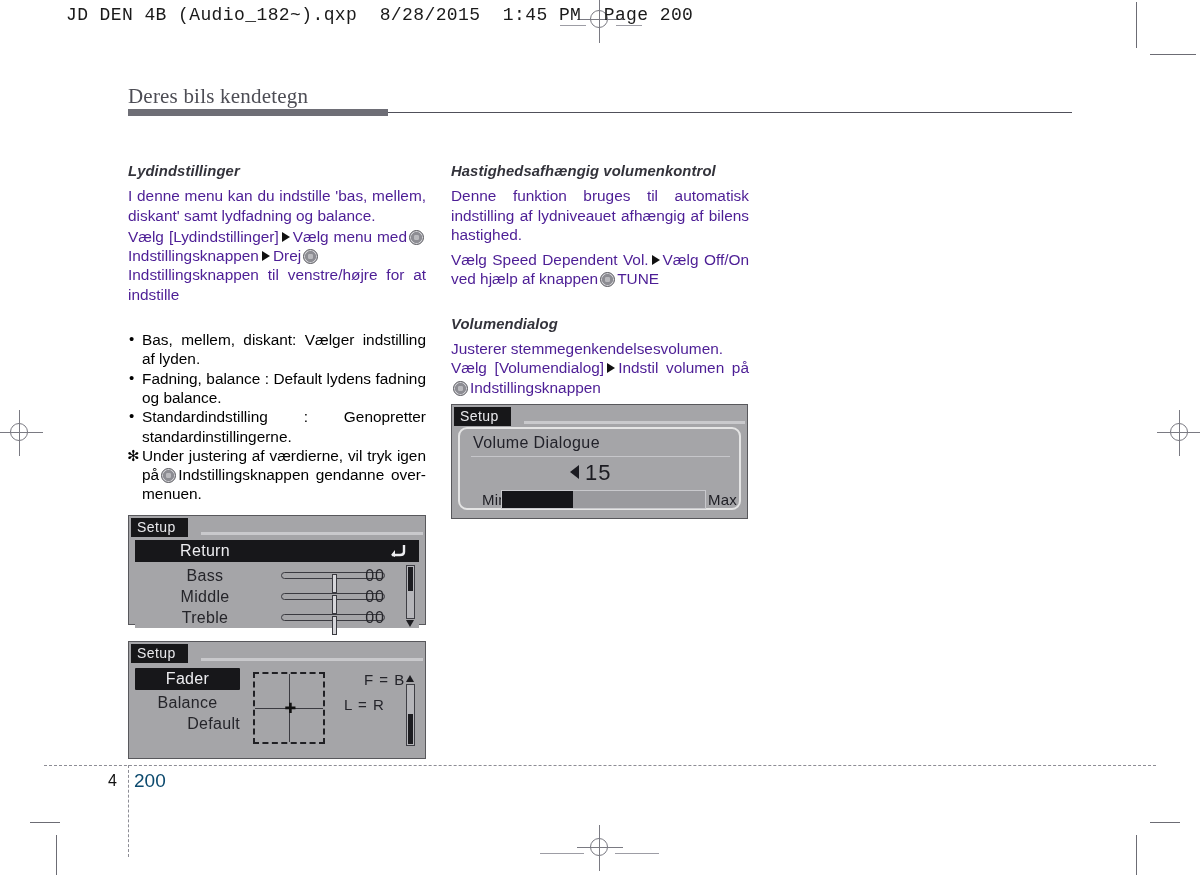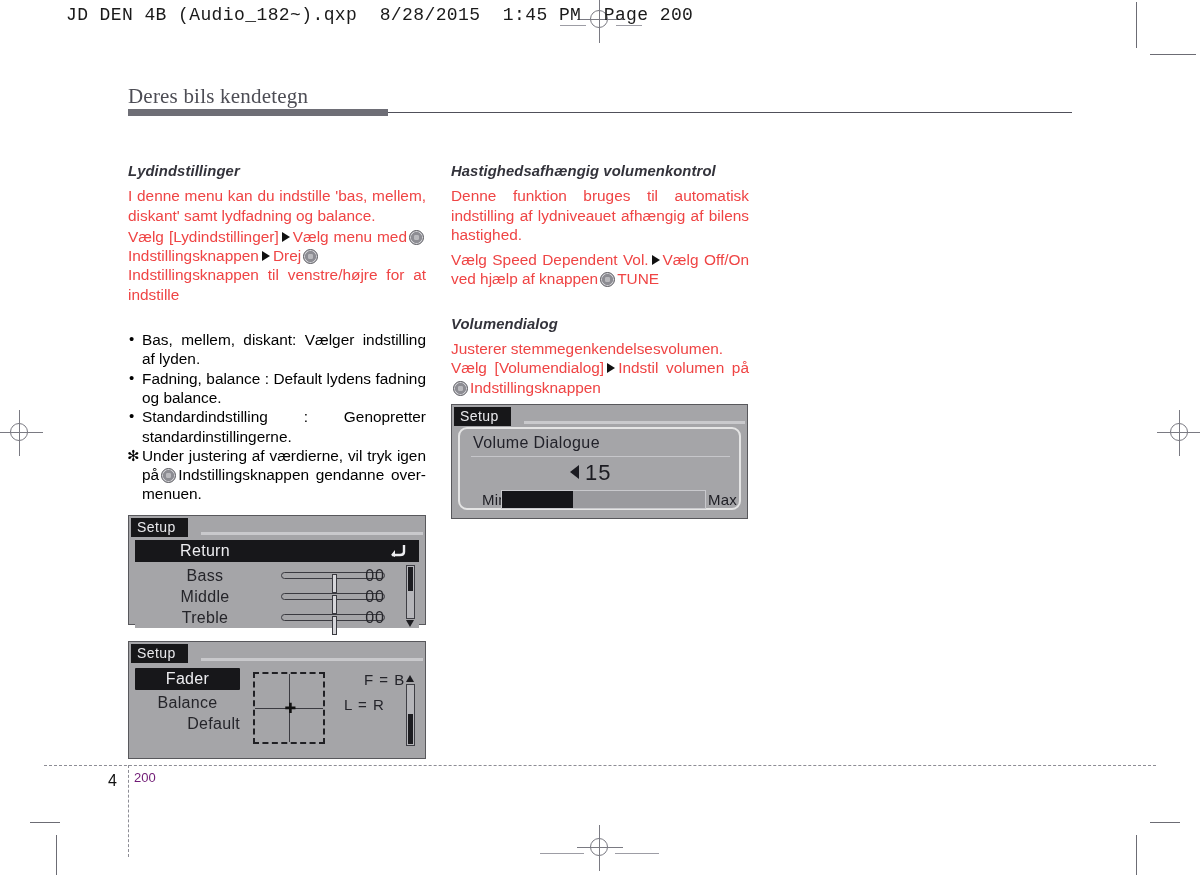--- a/index.html
+++ b/index.html
@@ -107,21 +107,21 @@
     font-size: 14.8px;
     font-style: italic;
     font-weight: bold;
     color: #33333b;
     letter-spacing: 0.1px;
   }
   p.body {
     margin: 0;
     text-align: justify;
     text-justify: inter-word;
-    color: #ef4444;
+    color: #4c1d95;
   }
   p.body.nojust { text-align: left; }
   .gap-s { height: 6px; }
   .gap-l { height: 26px; }
 
   
   .knob {
     display: inline-block;
     width: 15px; height: 15px;
     border-radius: 50%;
@@ -375,22 +375,22 @@
     position: absolute;
     left: 108px;
     top: 772px;
     font-size: 16px;
     color: #111;
   }
   .folio-page {
     position: absolute;
     left: 134px;
     top: 770px;
-    font-size: 13px;
-    color: #701a75;
+    font-size: 19px;
+    color: #0c4a6e;
   }
 </style>
 </head>
 <body>
 
 <div class="reg-mark" style="left:3px; top:416px;">
   <div class="vline"></div>
   <div class="hline"></div>
   <div class="ring"></div>
 </div>

